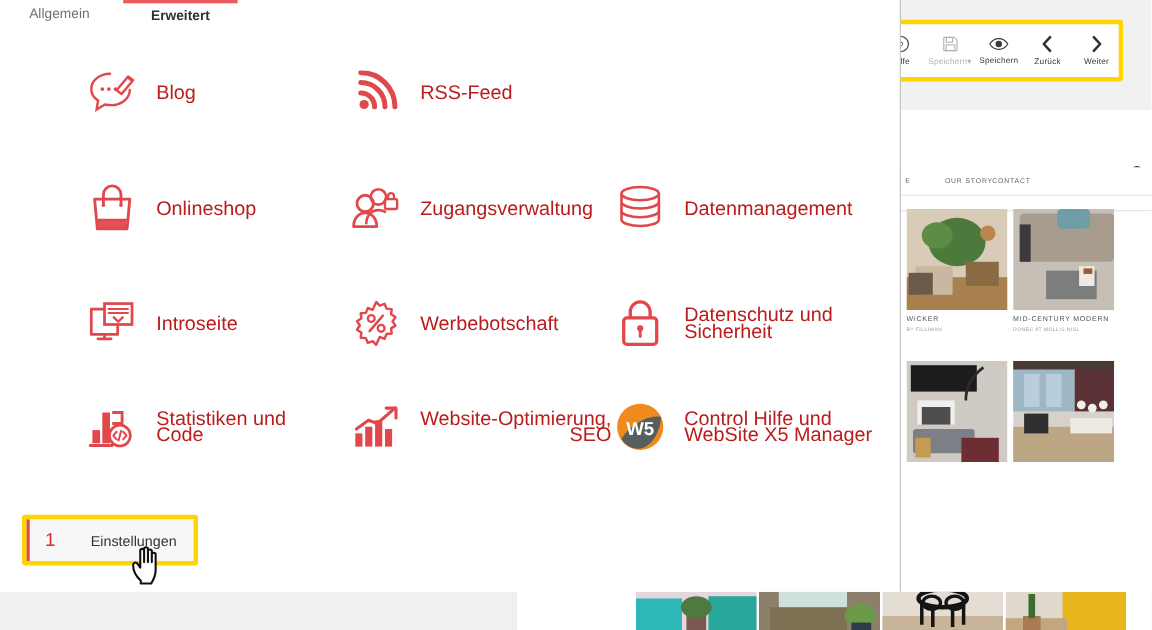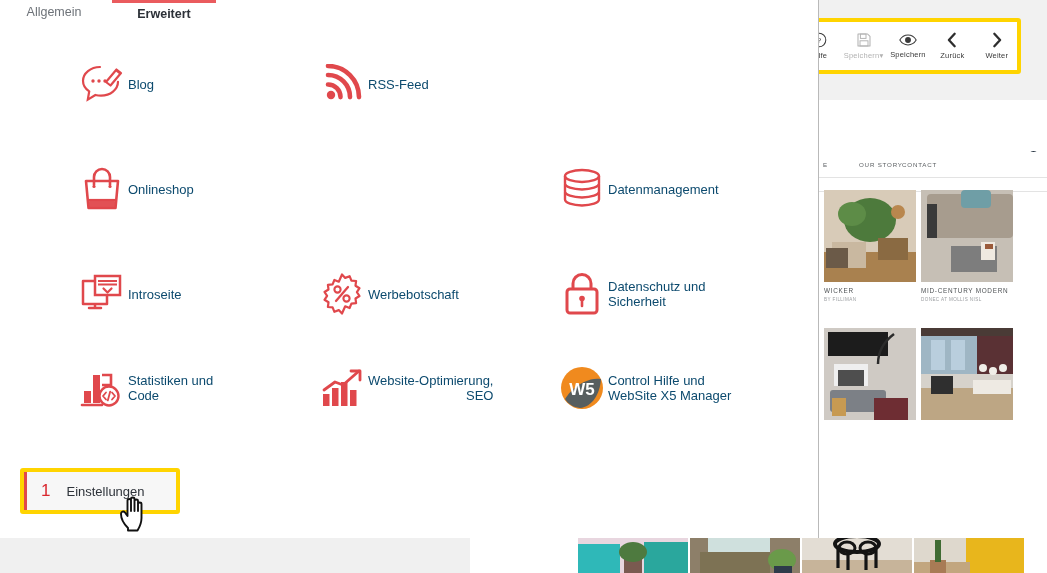--- a/index.html
+++ b/index.html
@@ -36,21 +36,21 @@
     position: absolute; left: 0; top: 38px; width: 818px; height: 420px;
   }
   .cell {
     position: absolute; display: flex; align-items: center;
   }
   .cell .ico {
     width: 52px; height: 52px; flex: 0 0 52px;
     display: flex; align-items: center; justify-content: center;
   }
   .cell .lbl {
-    font-size: 13px; color: #0c4a6e;
+    margin-left: 14px; font-size: 18px; color: #b91c1c;
     line-height: 15px; white-space: pre-line;
   }
   svg { display: block; }
 
   
   .col1 { left: 76px; }
   .col2 { left: 316px; text-align: right; }
   .col3 { left: 556px; }
   
   .row1 { top: 20px; }
@@ -70,21 +70,21 @@
   .settings-btn {
     position: absolute; left: 4px; top: 4px; right: 4px; bottom: 4px;
     background: #f7f7f7;
     border-left: 3px solid #e0484c;
     display: flex; align-items: center;
   }
   .settings-num {
     margin-left: 14px; font-size: 17px; color: #d9272e; font-weight: 500;
   }
   .settings-lbl {
-    margin-left: 16px; font-size: 13px; color: #2e333a;
+    margin-left: 32px; font-size: 13px; color: #2e333a;
   }
   .hand-cursor {
     position: absolute; left: 118px; top: 494px; width: 32px; height: 40px;
   }
 
   
   .vdivider {
     position: absolute; left: 818px; top: 0; width: 1px; height: 538px;
     background: #b9b9b9;
   }
@@ -221,20 +221,33 @@
             <path d="M12 18 V10 a8 8 0 0 1 16 0 V18" fill="none" stroke="#e0484c" stroke-width="2.6" stroke-linecap="round"></path>
             <circle cx="12" cy="19.5" r="1.6" fill="#e0484c"></circle>
             <circle cx="28" cy="19.5" r="1.6" fill="#e0484c"></circle>
             <path d="M6.7 33 H33.3" stroke="#e0484c" stroke-width="2.2"></path>
             <path d="M7.2 33 L6.5 41 H33.5 L32.8 33 Z" fill="#e0484c" opacity="0.95"></path>
           </svg>
         </span>
         <span class="lbl">Onlineshop</span>
       </div>
 
+      <div class="cell col2 row2">
+        <span class="ico">
+          <svg width="44" height="40" viewBox="0 0 44 40">
+            <circle cx="24" cy="10" r="7" fill="none" stroke="#e0484c" stroke-width="2.4"></circle>
+            <path d="M13 34 c0-7 5-12 11-12 2.2 0 4.2.5 5.9 1.5" fill="none" stroke="#e0484c" stroke-width="2.4" stroke-linecap="round"></path>
+            <circle cx="12" cy="16" r="7.5" fill="none" stroke="#e0484c" stroke-width="2.6"></circle>
+            <path d="M1.5 37 c0-7.5 4.7-12.5 10.5-12.5 S22.5 29.5 22.5 37 Z" fill="none" stroke="#e0484c" stroke-width="2.6" stroke-linejoin="round"></path>
+            <rect x="30" y="12" width="11" height="9" rx="1.3" fill="none" stroke="#e0484c" stroke-width="2.2"></rect>
+            <path d="M32.8 12 V9.2 a2.7 2.7 0 0 1 5.4 0 V12" fill="none" stroke="#e0484c" stroke-width="2.1"></path>
+          </svg>
+        </span>
+        <span class="lbl">Zugangsverwaltung</span>
+      </div>
 
       <div class="cell col3 row2">
         <span class="ico">
           <svg width="42" height="44" viewBox="0 0 42 44">
             <ellipse cx="21" cy="9" rx="17" ry="6" fill="none" stroke="#e0484c" stroke-width="2.4"></ellipse>
             <path d="M4 9 v7.5 c0 3.3 7.6 6 17 6 s17-2.7 17-6 V9" fill="none" stroke="#e0484c" stroke-width="2.4"></path>
             <path d="M4 17 v7.5 c0 3.3 7.6 6 17 6 s17-2.7 17-6 V17" fill="none" stroke="#e0484c" stroke-width="2.4"></path>
             <path d="M4 25 v7.5 c0 3.3 7.6 6 17 6 s17-2.7 17-6 V25" fill="none" stroke="#e0484c" stroke-width="2.4"></path>
           </svg>
         </span>

